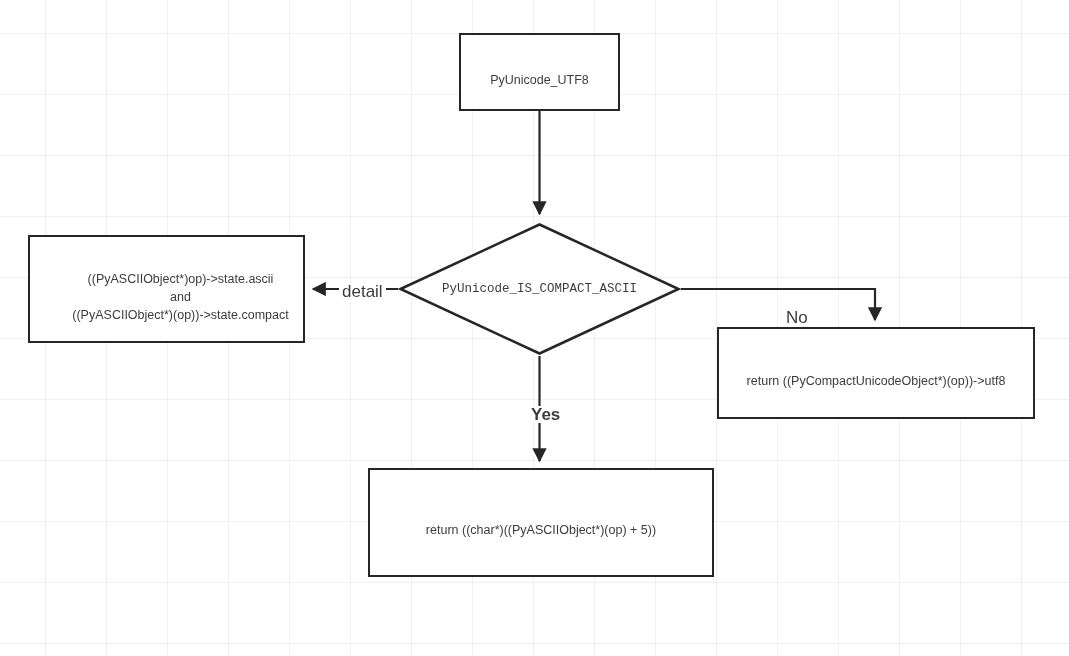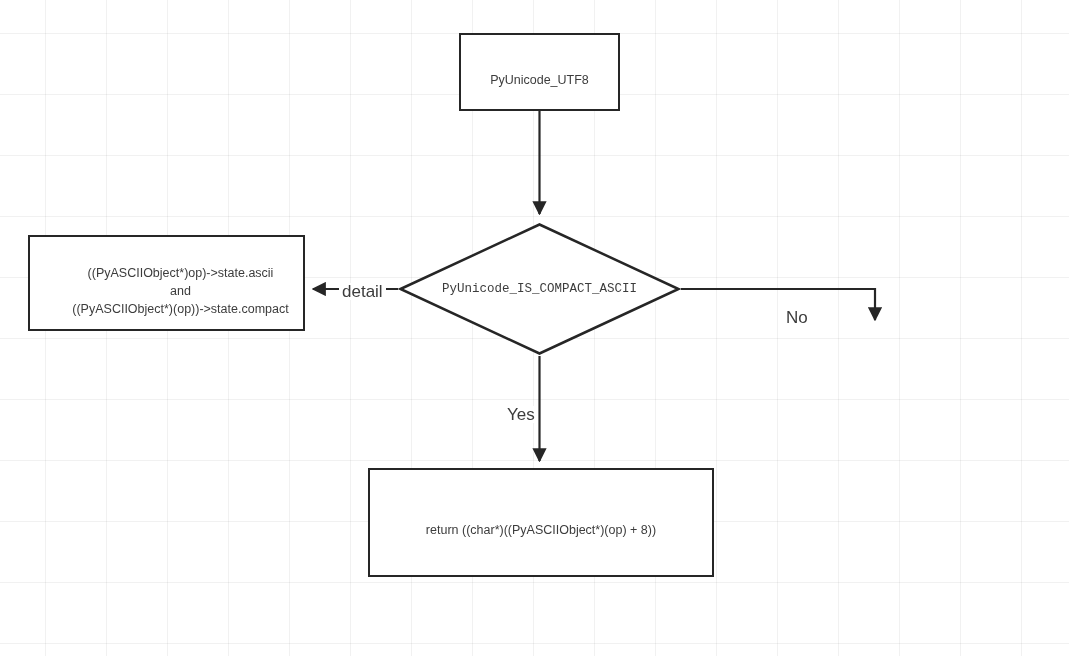--- a/index.html
+++ b/index.html
@@ -45,21 +45,21 @@
     color: #3c3c3c;
     font-size: 12.5px;
     line-height: 1.45;
   }
   .node-label {
     padding: 0 10px;
     white-space: pre-line;
     margin-top: 16px;
   }
   #node-entry   { left: 459px; top: 33px;  width: 161px; height: 78px; }
-  #node-detail  { left: 28px;  top: 235px; width: 277px; height: 96px; padding-left: 28px; }
+  #node-detail  { left: 28px;  top: 235px; width: 277px; height: 108px; padding-left: 28px; }
   #node-compact { left: 717px; top: 327px; width: 318px; height: 92px; }
   #node-ascii   { left: 368px; top: 468px; width: 346px; height: 109px; }
 
   #node-decision {
     position: absolute;
     left: 398px;
     top: 222px;
     width: 283px;
     height: 134px;
   }
@@ -81,21 +81,21 @@
     position: absolute;
     color: #3c3c3c;
     font-size: 17px;
     background: #ffffff;
     padding: 0 3px;
     line-height: 1;
     white-space: nowrap;
   }
   #label-detail { left: 339px; top: 283px; }
   #label-no     { left: 783px; top: 282px; margin-top: 27px; }
-  #label-yes    { left: 504px; top: 406px; }
+  #label-yes    { left: 528px; top: 406px; font-weight: bold; }
 </style>
 </head>
 <body>
 
 <div id="canvas">
 
   <svg id="edges" viewBox="0 0 1069 656" width="1069" height="656" xmlns="http://www.w3.org/2000/svg">
     <defs>
       <marker id="arrow" viewBox="0 0 10 10" refX="9" refY="5" markerWidth="6.5" markerHeight="6.5" orient="auto-start-reverse">
         <path d="M 0 0 L 10 5 L 0 10 z" fill="#262626"></path>
@@ -129,22 +129,25 @@
     </svg>
     <div class="diamond-text">PyUnicode_IS_COMPACT_ASCII</div>
   </div>
 
   <div class="node" id="node-detail">
     <span class="node-label">((PyASCIIObject*)op)-&gt;state.ascii
 and
 ((PyASCIIObject*)(op))-&gt;state.compact</span>
   </div>
 
+  <div class="node" id="node-compact">
+    <span class="node-label">return ((PyCompactUnicodeObject*)(op))-&gt;utf8</span>
+  </div>
 
   <div class="node" id="node-ascii">
-    <span class="node-label">return ((char*)((PyASCIIObject*)(op) + 8))</span>
+    <span class="node-label">return ((char*)((PyASCIIObject*)(op) + 5))</span>
   </div>
 
   <div class="edge-label" id="label-detail">detail</div>
   <div class="edge-label" id="label-no">No</div>
   <div class="edge-label" id="label-yes">Yes</div>
 
 </div>
 
 </body></html>

